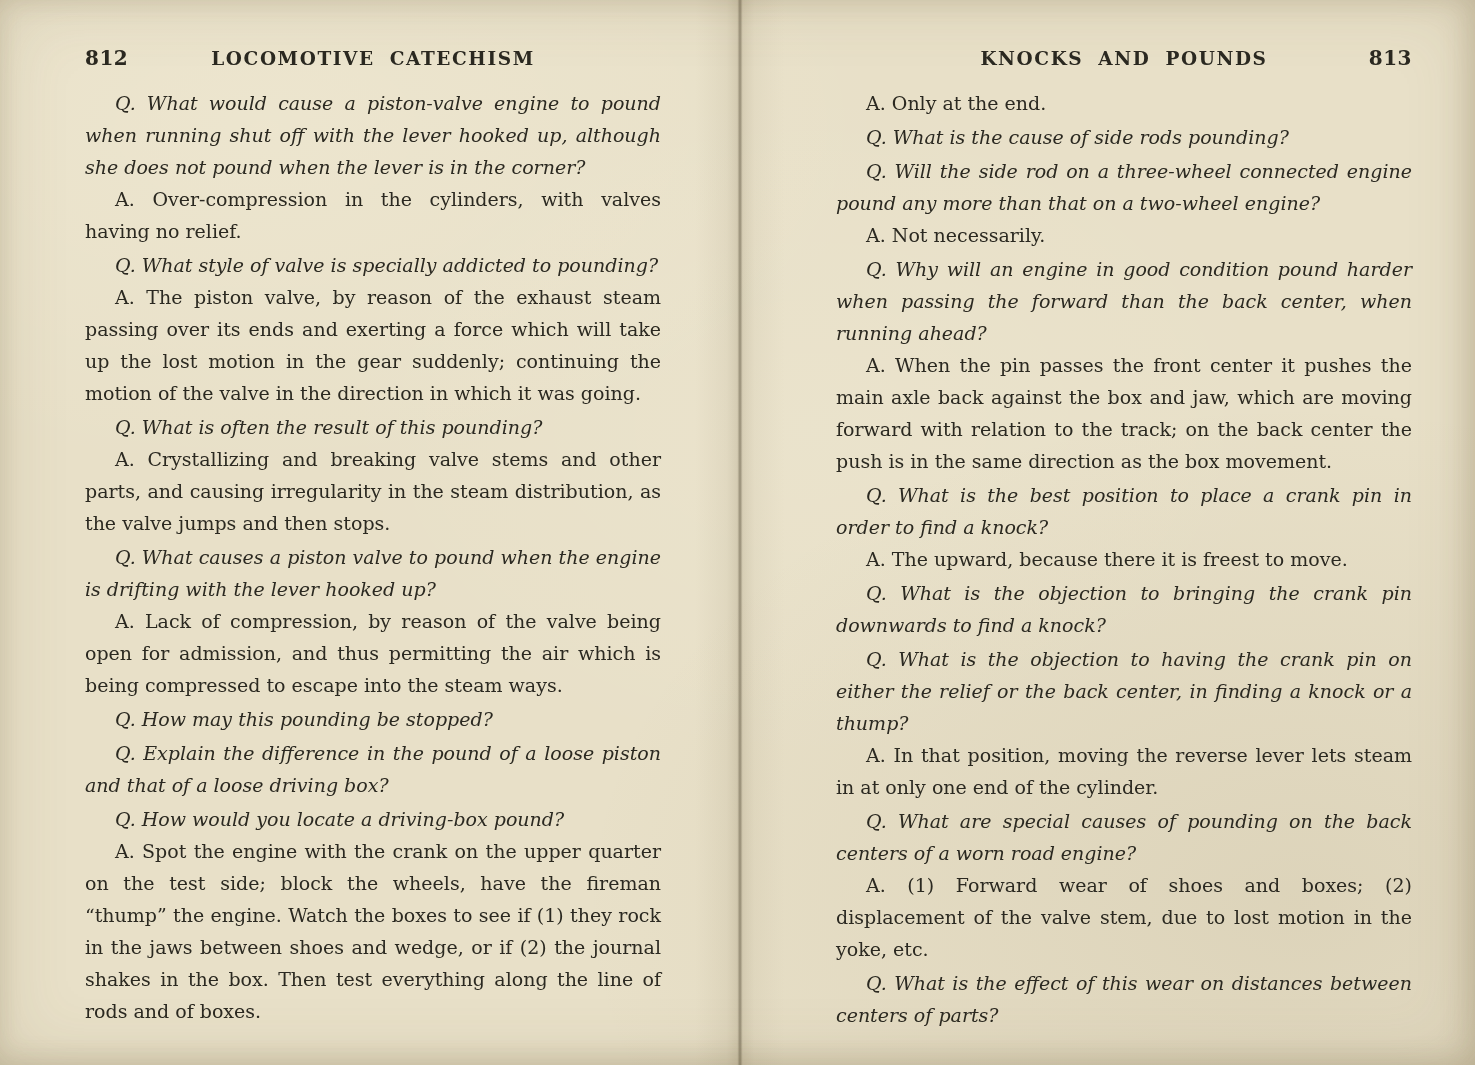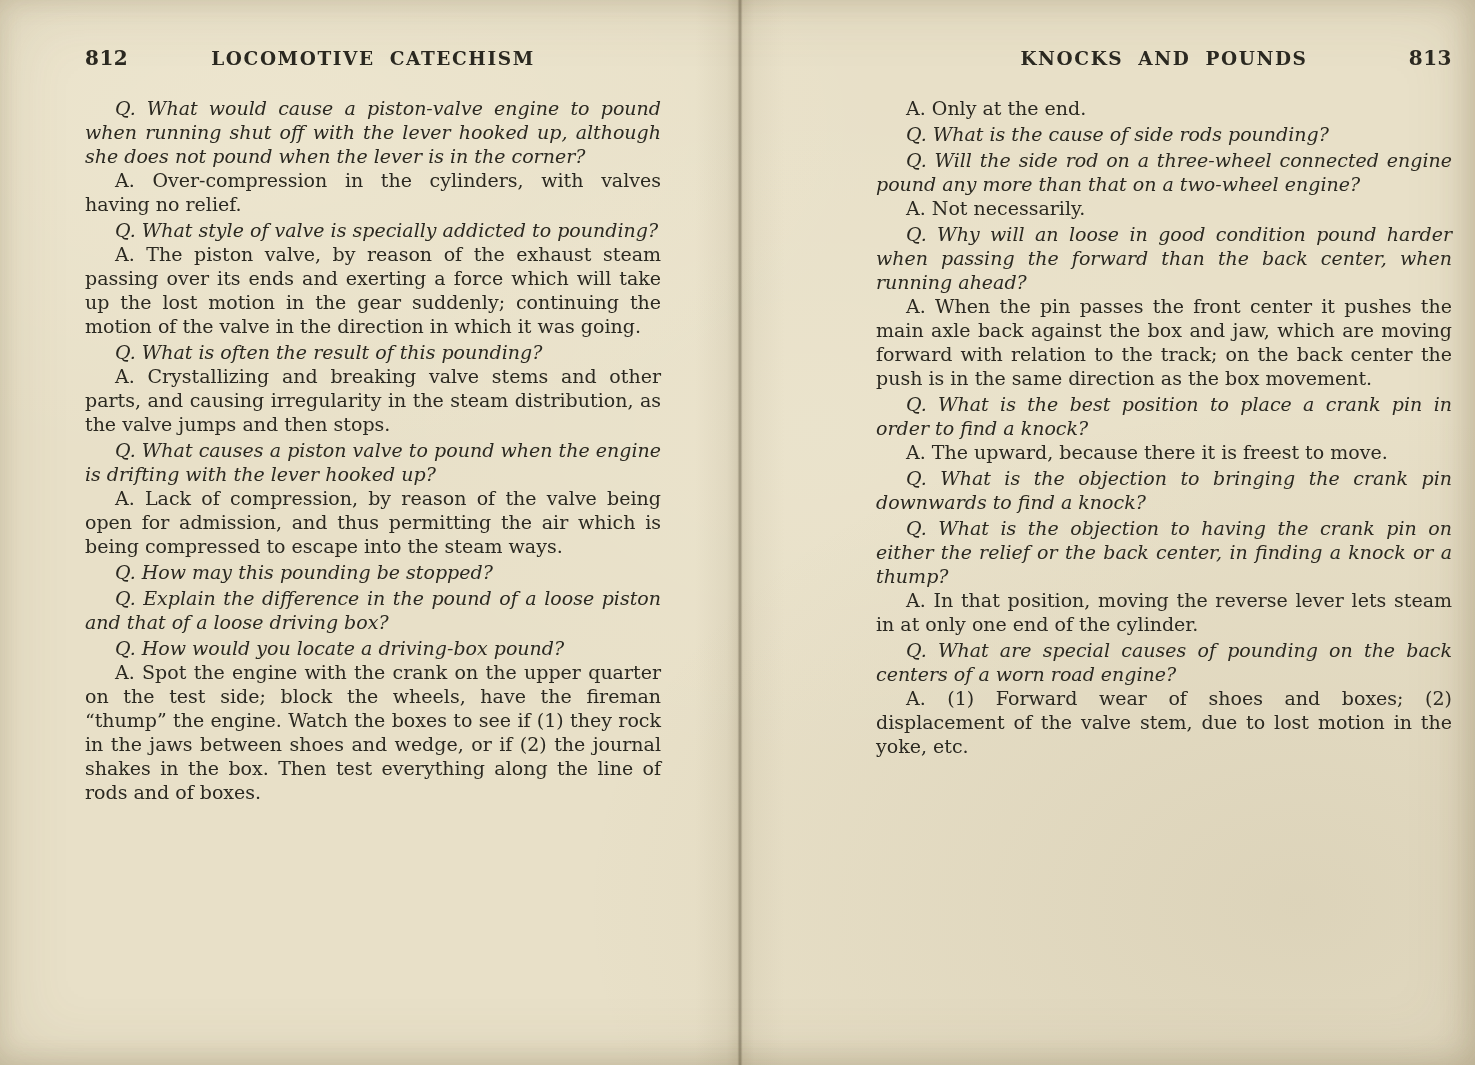--- a/index.html
+++ b/index.html
@@ -46,21 +46,21 @@
       rgba(104, 89, 55, 0.05) 66%,
       rgba(104, 89, 55, 0) 100%);
   }
   .page {
     position: absolute;
     top: 0;
     width: 576px;
     height: 1065px;
   }
   .page-left  { left: 85px;  }
-  .page-right { left: 876px; }
+  .page-right { left: 836px; }
 
   .page-header {
     display: grid;
     grid-template-columns: 1fr auto 1fr;
     align-items: baseline;
     padding-top: 46px;
     font-weight: bold;
   }
   .page-num {
     font-size: 20px;
@@ -71,23 +71,23 @@
   .running-title {
     font-size: 18.5px;
     letter-spacing: 1.6px;
     word-spacing: 7px;
     justify-self: center;
     white-space: nowrap;
   }
   .spacer { visibility: hidden; font-size: 20px; }
 
   .page-body {
-    margin-top: 26px;
+    margin-top: 17px;
     font-size: 19px;
-    line-height: 24px;
+    line-height: 32px;
     text-align: justify;
   }
   .para {
     margin: 0;
     text-indent: 30px;
   }
   .para.question {
     font-style: italic;
     margin-top: 2px;
   }
@@ -123,26 +123,27 @@
     <div class="page-header">
       <span class="spacer"></span>
       <span class="running-title">KNOCKS AND POUNDS</span>
       <span class="page-num right">813</span>
     </div>
     <div class="page-body">
         <p class="para answer">A. Only at the end.</p>
         <p class="para question">Q. What is the cause of side rods pounding?</p>
         <p class="para question">Q. Will the side rod on a three-wheel connected engine pound any more than that on a two-wheel engine?</p>
         <p class="para answer">A. Not necessarily.</p>
-        <p class="para question">Q. Why will an loose in good condition pound harder when passing the forward than the back center, when running ahead?</p>
+        <p class="para question">Q. Why will an engine in good condition pound harder when passing the forward than the back center, when running ahead?</p>
         <p class="para answer">A. When the pin passes the front center it pushes the main axle back against the box and jaw, which are moving forward with relation to the track; on the back center the push is in the same direction as the box movement.</p>
         <p class="para question">Q. What is the best position to place a crank pin in order to find a knock?</p>
         <p class="para answer">A. The upward, because there it is freest to move.</p>
         <p class="para question">Q. What is the objection to bringing the crank pin downwards to find a knock?</p>
         <p class="para question">Q. What is the objection to having the crank pin on either the relief or the back center, in finding a knock or a thump?</p>
         <p class="para answer">A. In that position, moving the reverse lever lets steam in at only one end of the cylinder.</p>
         <p class="para question">Q. What are special causes of pounding on the back centers of a worn road engine?</p>
         <p class="para answer">A. (1) Forward wear of shoes and boxes; (2) displacement of the valve stem, due to lost motion in the yoke, etc.</p>
+        <p class="para question">Q. What is the effect of this wear on distances between centers of parts?</p>
       </div>
   </div>
 
   <div class="gutter-shadow"></div>
 </div>
 
 </body></html>

